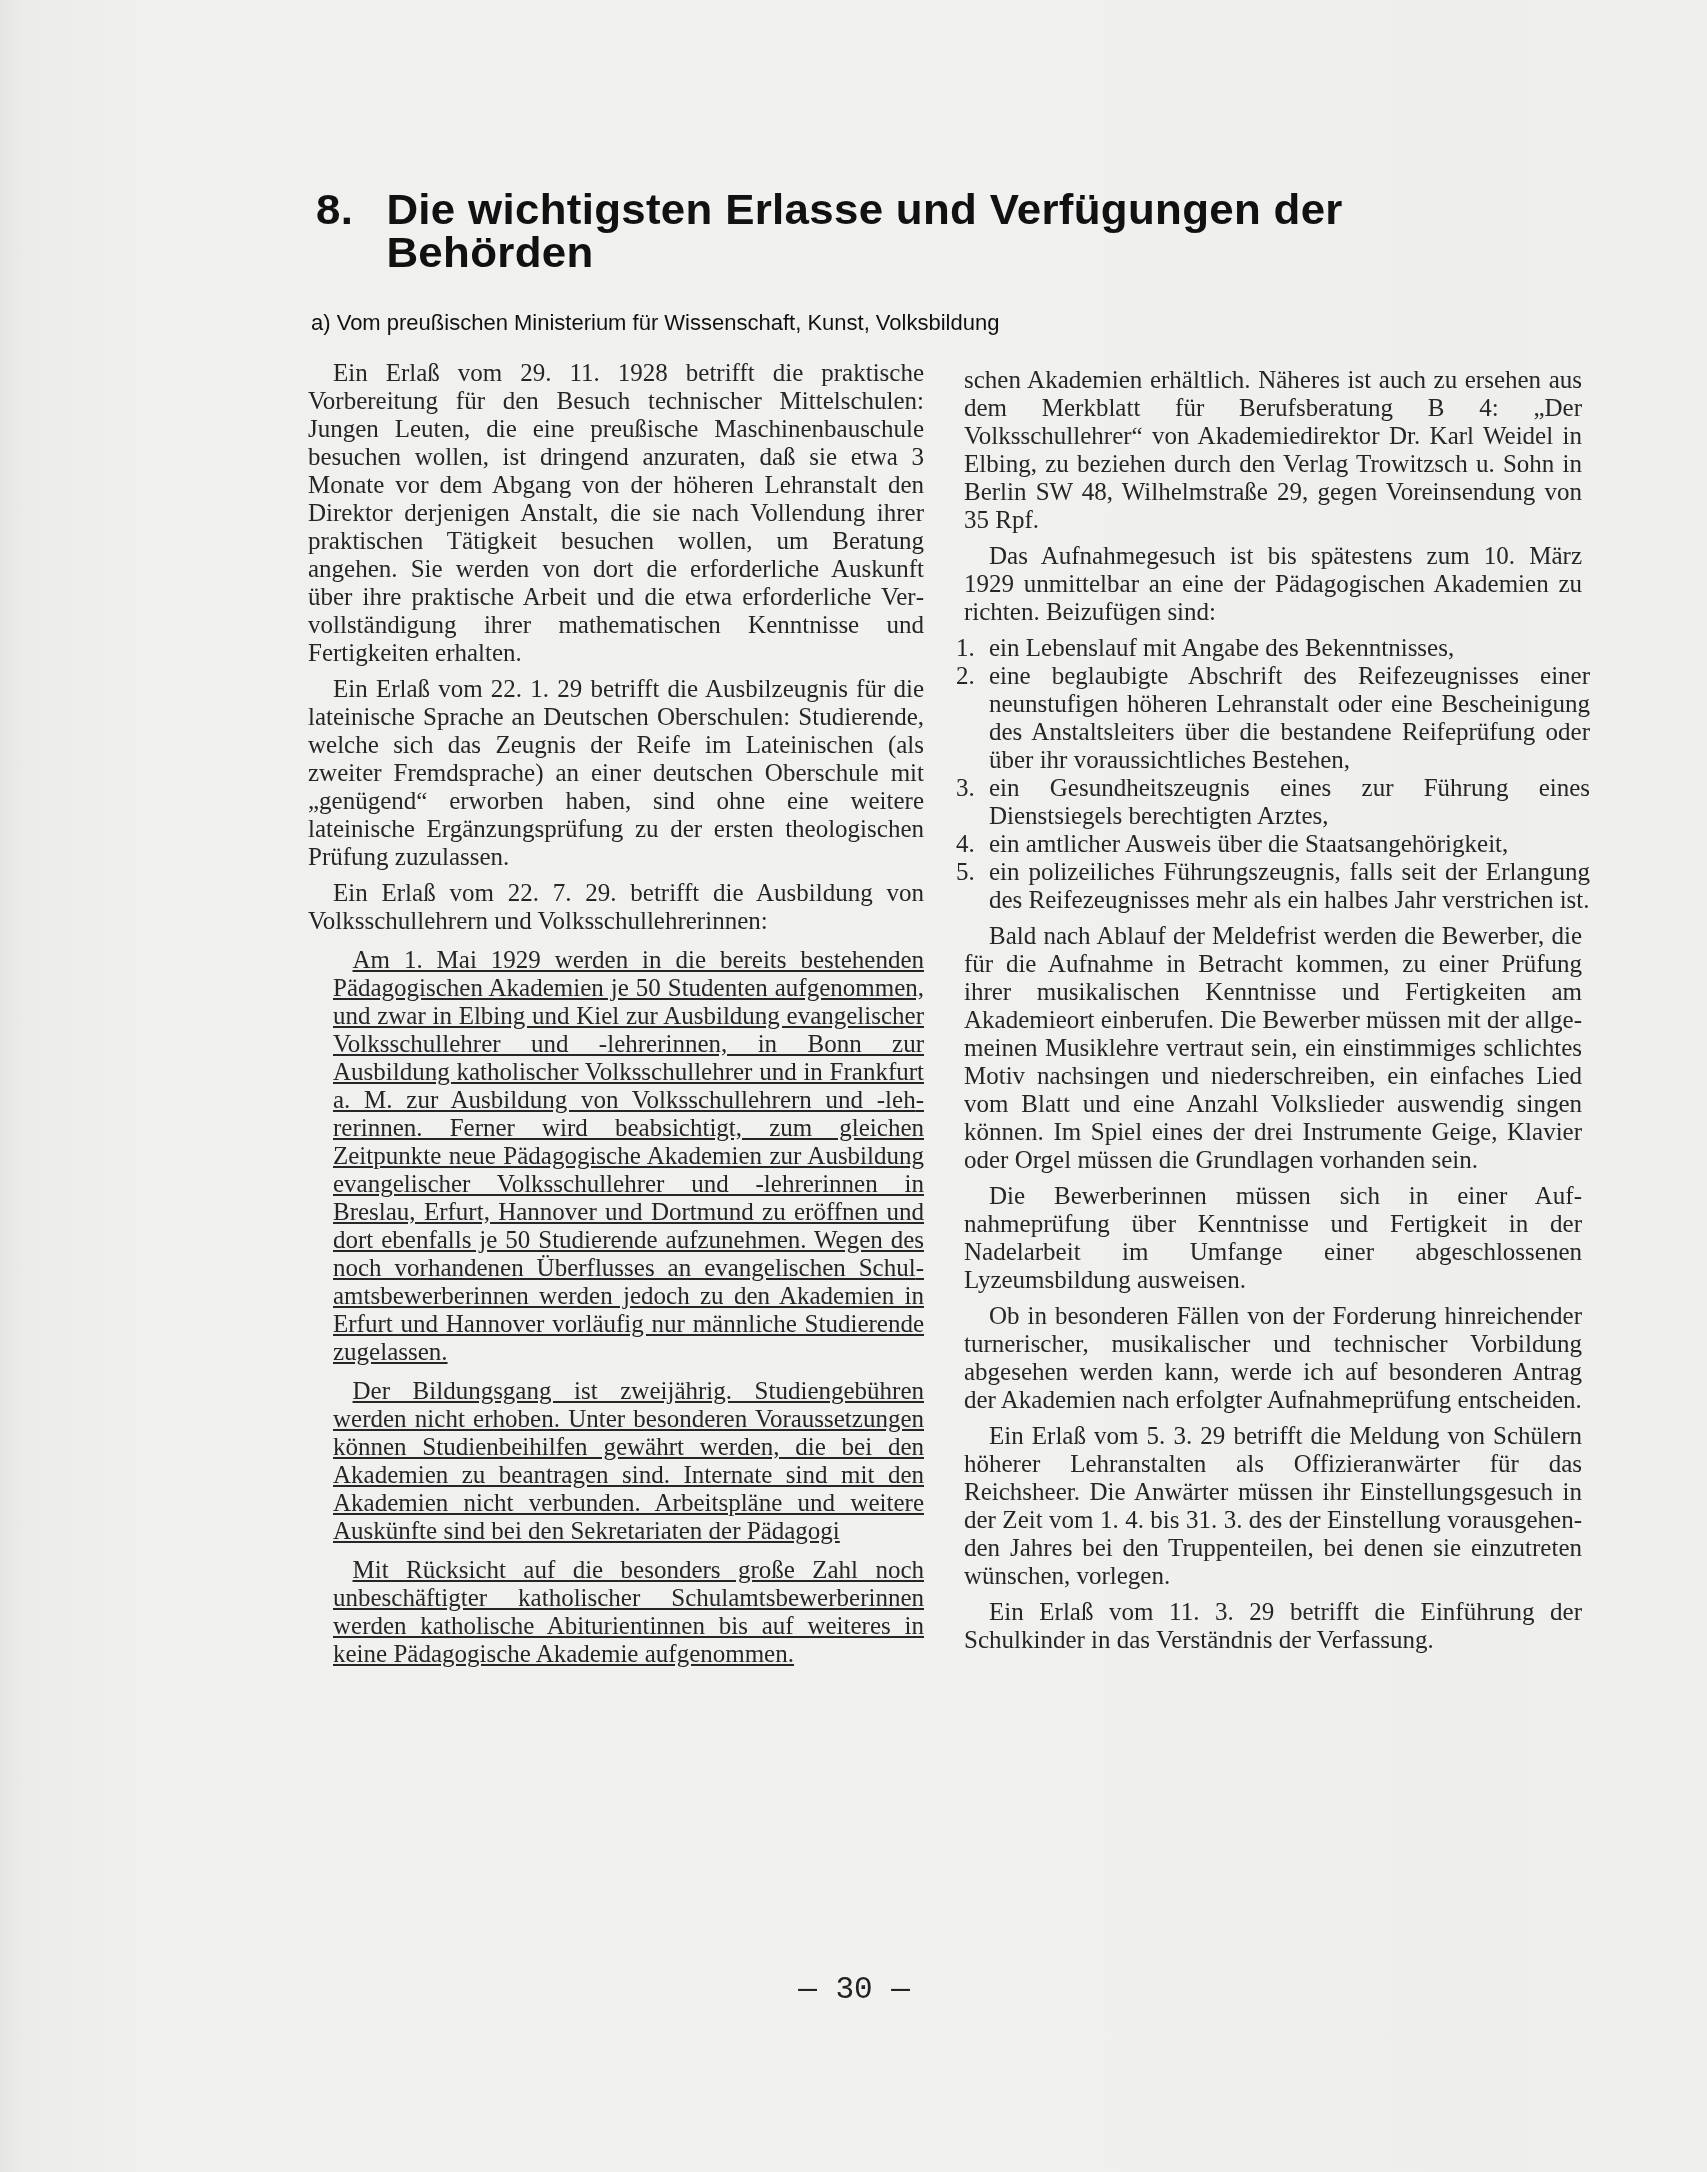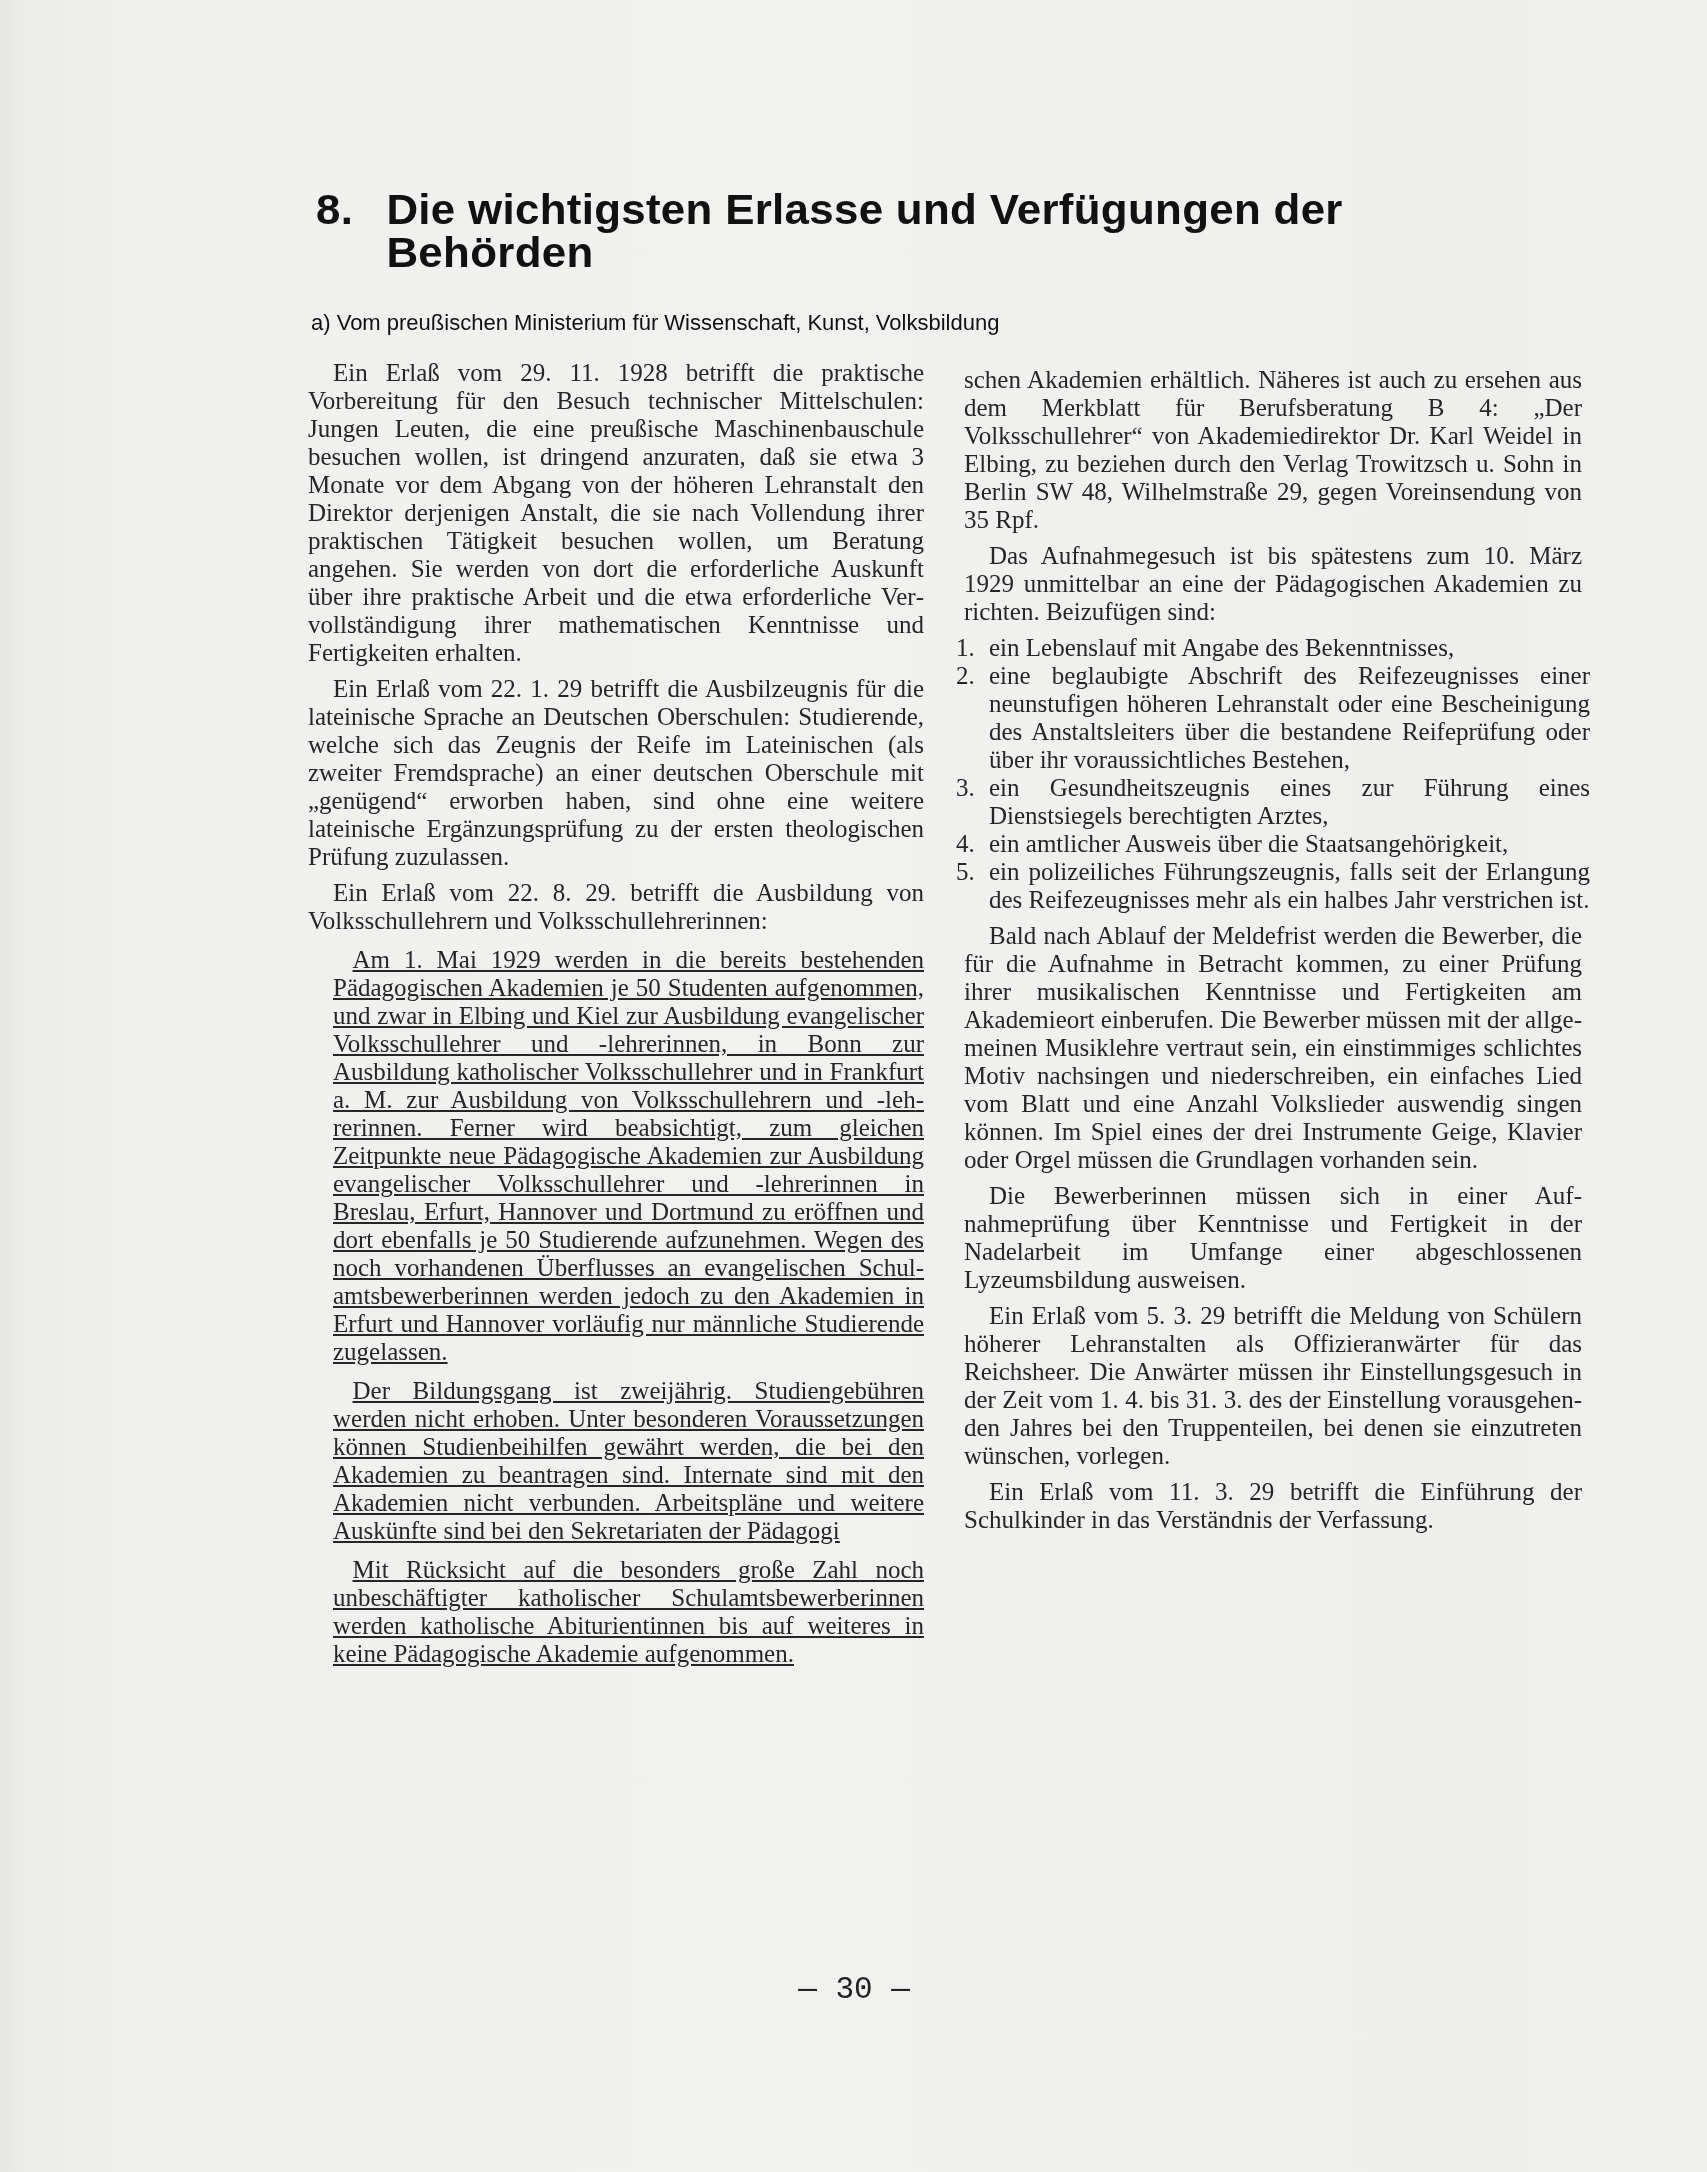--- a/index.html
+++ b/index.html
@@ -61,21 +61,21 @@
   <h1 class="chapter-title" style="margin:0;">
     <span class="num">8.</span><span>Die wichtigsten Erlasse und Verfügungen der</span>
     <span class="line2">Behörden</span>
   </h1>
 
   <h2 class="section-title" style="margin:0;">a) Vom preußischen Ministerium für Wissenschaft, Kunst, Volksbildung</h2>
 
   <div class="col left">
     <p>Ein Erlaß vom 29. 11. 1928 betrifft die prak­tische Vorbereitung für den Besuch technischer Mittelschulen: Jungen Leuten, die eine preußi­sche Maschinenbauschule besuchen wollen, ist dringend anzuraten, daß sie etwa 3 Monate vor dem Abgang von der höheren Lehranstalt den Direktor derjenigen Anstalt, die sie nach Vol­lendung ihrer praktischen Tätigkeit besuchen wollen, um Beratung angehen. Sie werden von dort die erforderliche Auskunft über ihre prak­tische Arbeit und die etwa erforderliche Ver­vollständigung ihrer mathematischen Kenntnisse und Fertigkeiten erhalten.</p>
     <p>Ein Erlaß vom 22. 1. 29 betrifft die Ausbil­zeugnis für die lateinische Sprache an Deut­schen Oberschulen: Studierende, welche sich das Zeugnis der Reife im Lateinischen (als zweiter Fremdsprache) an einer deutschen Oberschule mit „genügend“ erworben haben, sind ohne eine weitere lateinische Ergänzungsprüfung zu der ersten theologischen Prüfung zuzulassen.</p>
-    <p>Ein Erlaß vom 22. 8. 29. betrifft die Ausbil­dung von Volksschullehrern und Volksschulleh­rerinnen:</p>
+    <p>Ein Erlaß vom 22. 7. 29. betrifft die Ausbil­dung von Volksschullehrern und Volksschulleh­rerinnen:</p>
     <div class="quote">
       <p class="gap">Am 1. Mai 1929 werden in die bereits bestehen­den Pädagogischen Akademien je 50 Studenten aufgenommen, und zwar in Elbing und Kiel zur Ausbildung evangelischer Volksschullehrer und -lehrerinnen, in Bonn zur Ausbildung katholi­scher Volksschullehrer und in Frankfurt a. M. zur Ausbildung von Volksschullehrern und -leh­rerinnen. Ferner wird beabsichtigt, zum gleichen Zeitpunkte neue Pädagogische Akademien zur Ausbildung evangelischer Volksschullehrer und -lehrerinnen in Breslau, Erfurt, Hannover und Dortmund zu eröffnen und dort ebenfalls je 50 Studierende aufzunehmen. Wegen des noch vor­handenen Überflusses an evangelischen Schul­amtsbewerberinnen werden jedoch zu den Aka­demien in Erfurt und Hannover vorläufig nur männliche Studierende zugelassen.</p>
       <p class="gap">Der Bildungsgang ist zweijährig. Studienge­bühren werden nicht erhoben. Unter besonderen Voraussetzungen können Studienbeihilfen ge­währt werden, die bei den Akademien zu bean­tragen sind. Internate sind mit den Akademien nicht verbunden. Arbeitspläne und weitere Aus­künfte sind bei den Sekretariaten der Pädagogi­</p>
       <p class="gap">Mit Rücksicht auf die besonders große Zahl noch unbeschäftigter katholischer Schulamtsbe­werberinnen werden katholische Abiturientinnen bis auf weiteres in keine Pädagogische Akademie aufgenommen.</p>
     </div>
   </div>
 
   <div class="col right">
     <p class="noindent">schen Akademien erhältlich. Näheres ist auch zu ersehen aus dem Merkblatt für Berufsbe­ratung B 4: „Der Volksschullehrer“ von Aka­demiedirektor Dr. Karl Weidel in Elbing, zu beziehen durch den Verlag Trowitzsch u. Sohn in Berlin SW 48, Wilhelmstraße 29, gegen Vor­einsendung von 35 Rpf.</p>
     <p>Das Aufnahmegesuch ist bis spätestens zum 10. März 1929 unmittelbar an eine der Pädago­gischen Akademien zu richten. Beizufügen sind:</p>
@@ -96,19 +96,20 @@
           <span class="n">4.</span>
           <span class="t">ein amtlicher Ausweis über die Staatsange­hörigkeit,</span>
         </li>
       <li>
           <span class="n">5.</span>
           <span class="t">ein polizeiliches Führungszeugnis, falls seit der Erlangung des Reifezeugnisses mehr als ein halbes Jahr verstrichen ist.</span>
         </li>
     </ol>
     <p>Bald nach Ablauf der Meldefrist werden die Bewerber, die für die Aufnahme in Betracht kommen, zu einer Prüfung ihrer musikalischen Kenntnisse und Fertigkeiten am Akademieort einberufen. Die Bewerber müssen mit der allge­meinen Musiklehre vertraut sein, ein einstimmi­ges schlichtes Motiv nachsingen und nieder­schreiben, ein einfaches Lied vom Blatt und eine Anzahl Volkslieder auswendig singen können. Im Spiel eines der drei Instrumente Geige, Kla­vier oder Orgel müssen die Grundlagen vorhan­den sein.</p>
     <p>Die Bewerberinnen müssen sich in einer Auf­nahmeprüfung über Kenntnisse und Fertigkeit in der Nadelarbeit im Umfange einer abgeschlos­senen Lyzeumsbildung ausweisen.</p>
+    <p>Ob in besonderen Fällen von der Forderung hinreichender turnerischer, musikalischer und technischer Vorbildung abgesehen werden kann, werde ich auf besonderen Antrag der Akademien nach erfolgter Aufnahmeprüfung entscheiden.</p>
     <p>Ein Erlaß vom 5. 3. 29 betrifft die Meldung von Schülern höherer Lehranstalten als Offi­zieranwärter für das Reichsheer. Die Anwärter müssen ihr Einstellungsgesuch in der Zeit vom 1. 4. bis 31. 3. des der Einstellung vorausgehen­den Jahres bei den Truppenteilen, bei denen sie einzutreten wünschen, vorlegen.</p>
     <p>Ein Erlaß vom 11. 3. 29 betrifft die Einfüh­rung der Schulkinder in das Verständnis der Verfassung.</p>
   </div>
 
   <div class="page-number">— 30 —</div>
 </div>
 
 
 </body></html>

